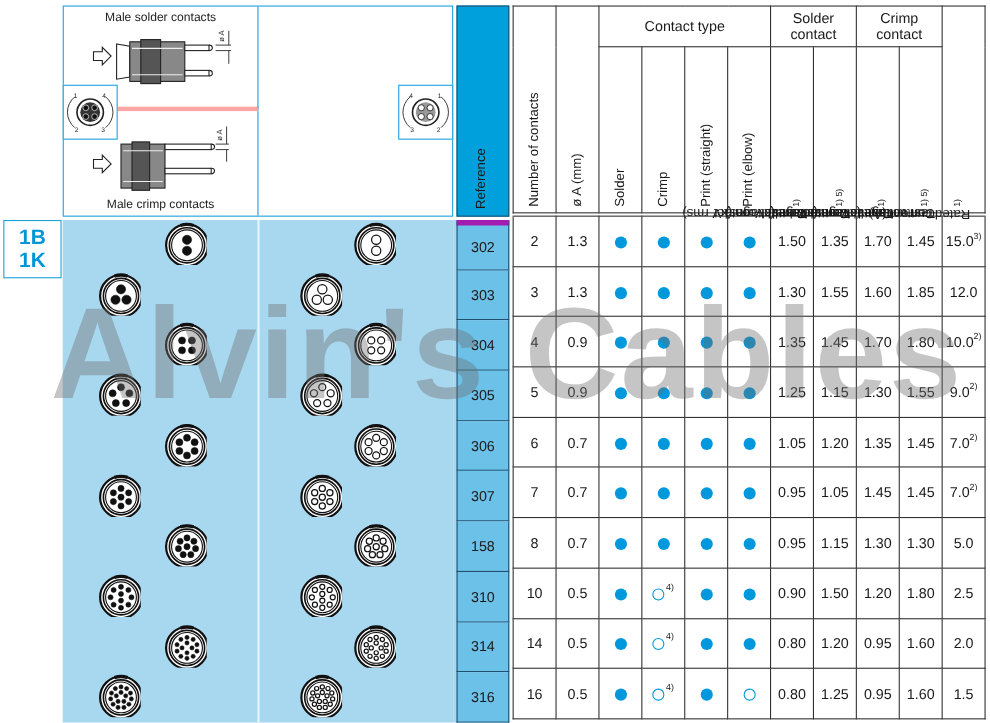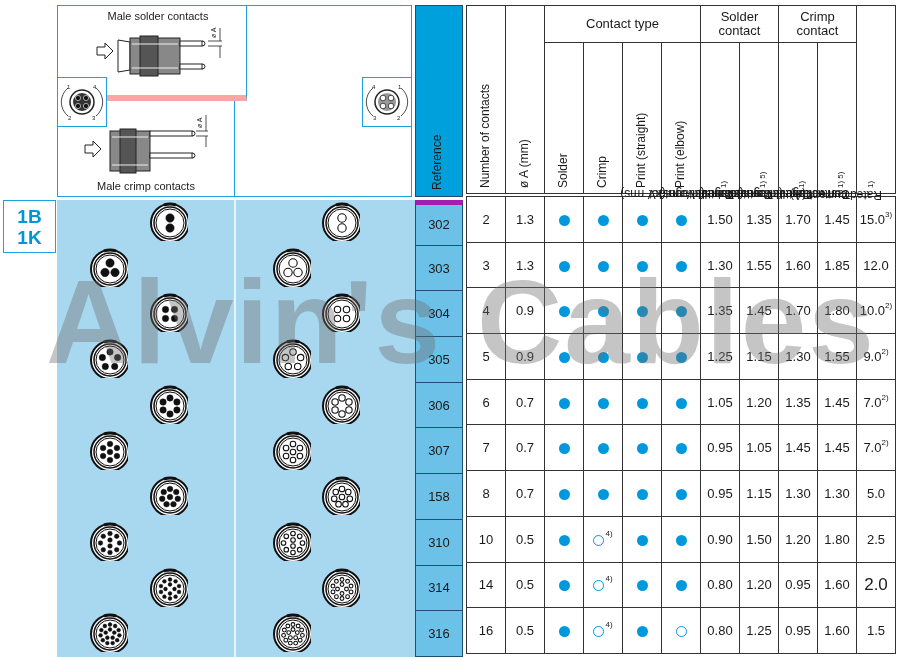--- a/index.html
+++ b/index.html
@@ -2,21 +2,21 @@
 <html><head>
 <meta charset="utf-8">
 <style>
   * { box-sizing: border-box; margin: 0; padding: 0; }
   html, body { width: 900px; height: 657px; background: #ffffff; overflow: hidden; }
   body { position: relative; font-family: "Liberation Sans", sans-serif; color: #1a1a1a; }
 
   
   #diagram-panel { position: absolute; left: 57px; top: 5px; width: 355px; height: 192px; border: 1px solid #1ea0dc; background: #fff; }
   .quad { position: absolute; width: 177px; height: 95px; }
-  .q-tl { left: 12px; top: 0; border-right: 1px solid #1ea0dc; border-bottom: 6px solid #fca5a5; }
+  .q-tl { left: 0; top: 0; border-right: 1px solid #1ea0dc; border-bottom: 4px solid #fca5a5; }
   .q-tr { left: 177px; top: 0; width: 176px; border-bottom: 1px solid #1ea0dc; }
   .q-bl { left: 0; top: 95px; border-right: 1px solid #1ea0dc; }
   .q-br { left: 177px; top: 95px; width: 176px; }
   .quad-label { position: absolute; left: 0; right: 0; text-align: center; font-size: 11px; color: #222; }
   .q-tl .quad-label, .q-tr .quad-label { top: 4px; }
   .q-bl .quad-label, .q-br .quad-label { bottom: 4px; }
   .quad svg { position: absolute; left: 0; top: 0; }
   .face-box { position: absolute; width: 50px; height: 50px; border: 1px solid #1ea0dc; background: #fff; }
   .face-left { left: -1px; top: 71px; }
   .face-right { right: -1px; top: 71px; }
@@ -344,21 +344,21 @@
         <td>14</td>
         <td>0.5</td>
         <td><span><span class="dot"></span></span></td>
         <td><span><span class="ring"></span><span class="cellnote">4)</span></span></td>
         <td><span><span class="dot"></span></span></td>
         <td><span><span class="dot"></span></span></td>
         <td>0.80</td>
         <td>1.20</td>
         <td>0.95</td>
         <td>1.60</td>
-        <td style="font-size: 17px; white-space: nowrap; margin-top: 28px;"><span>2.0</span></td>
+        <td style="font-size: 13px; white-space: nowrap; margin-top: 28px;"><span>2.0</span></td>
       </tr>
       <tr style="height: 45.7px;">
         <td>16</td>
         <td>0.5</td>
         <td><span><span class="dot"></span></span></td>
         <td><span><span class="ring"></span><span class="cellnote">4)</span></span></td>
         <td><span><span class="dot"></span></span></td>
         <td><span><span class="ring"></span></span></td>
         <td>0.80</td>
         <td>1.25</td>

